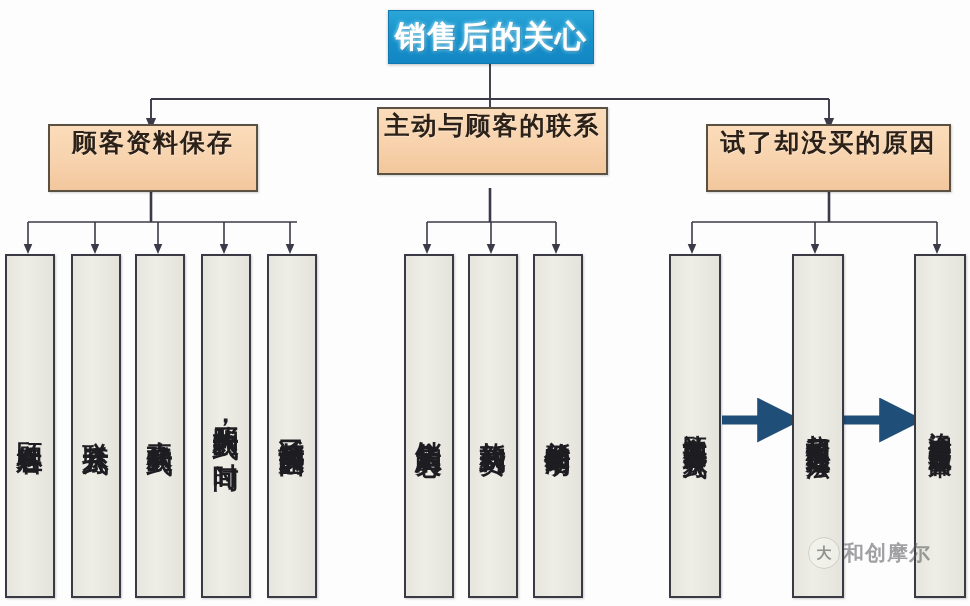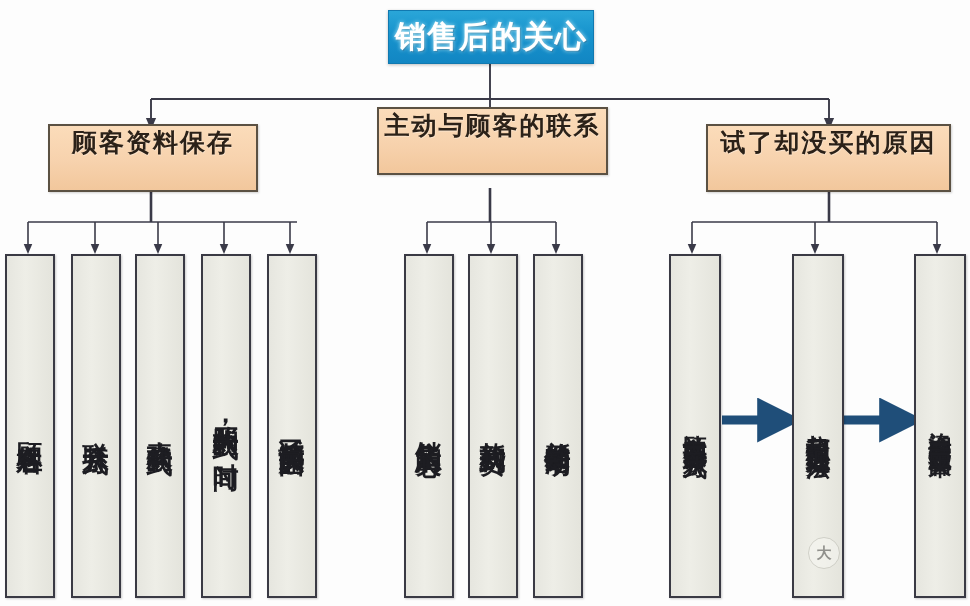--- a/index.html
+++ b/index.html
@@ -229,15 +229,16 @@
   </div>
   <div class="leaf-box" style="left:792px; top:254px; width:48px; height:340px;">
     <span class="leaf-text" style="font-size:24px;">与公司积极沟通处理办法</span>
   </div>
   <div class="leaf-box" style="left:914px; top:254px; width:48px; height:340px;">
     <span class="leaf-text" style="font-size:23px;">沟通出结果再联系顾客回来</span>
   </div>
 
   <div class="watermark">
     <span class="wm-logo">大</span>
+    <span class="wm-text">和创摩尔</span>
   </div>
 
 </div>
 
 </body></html>

